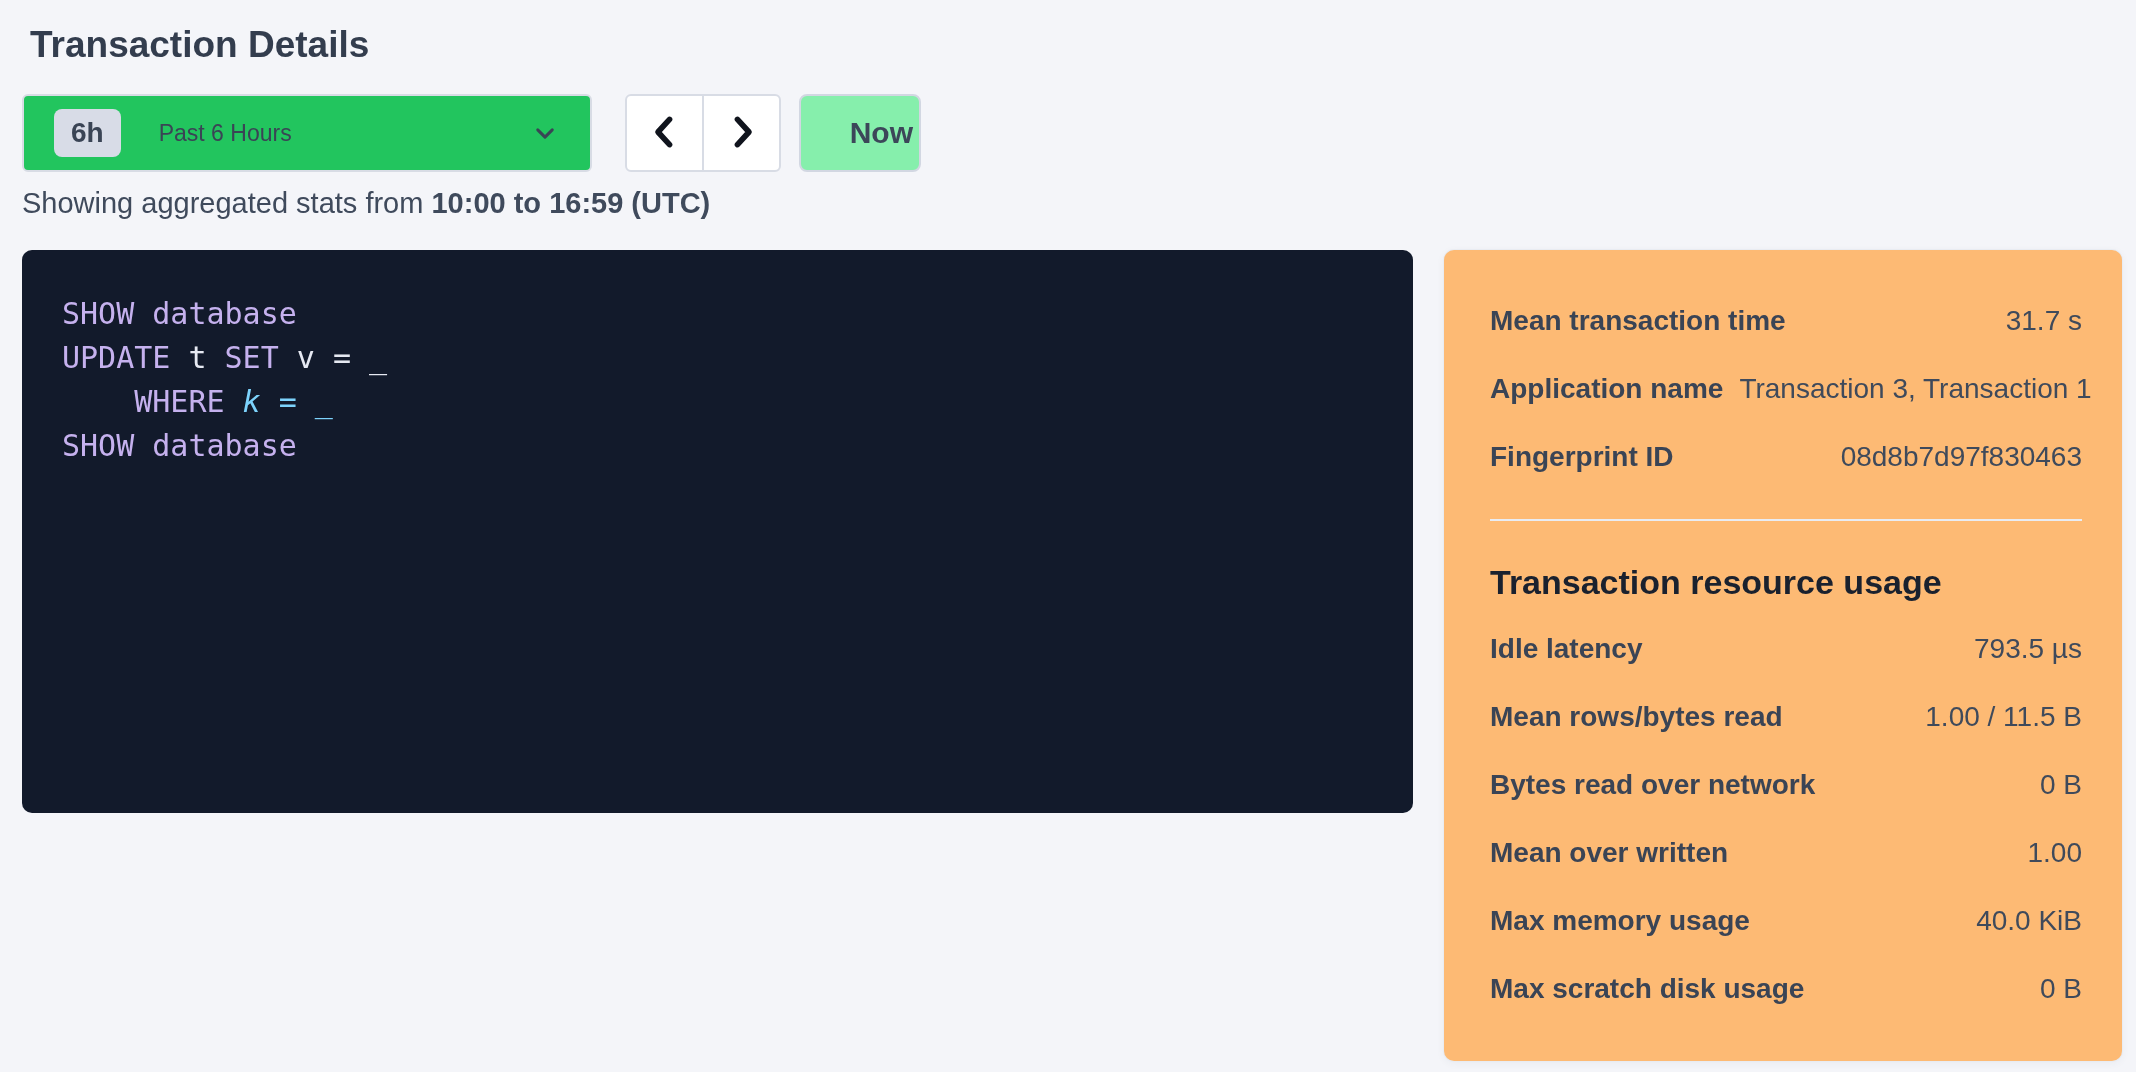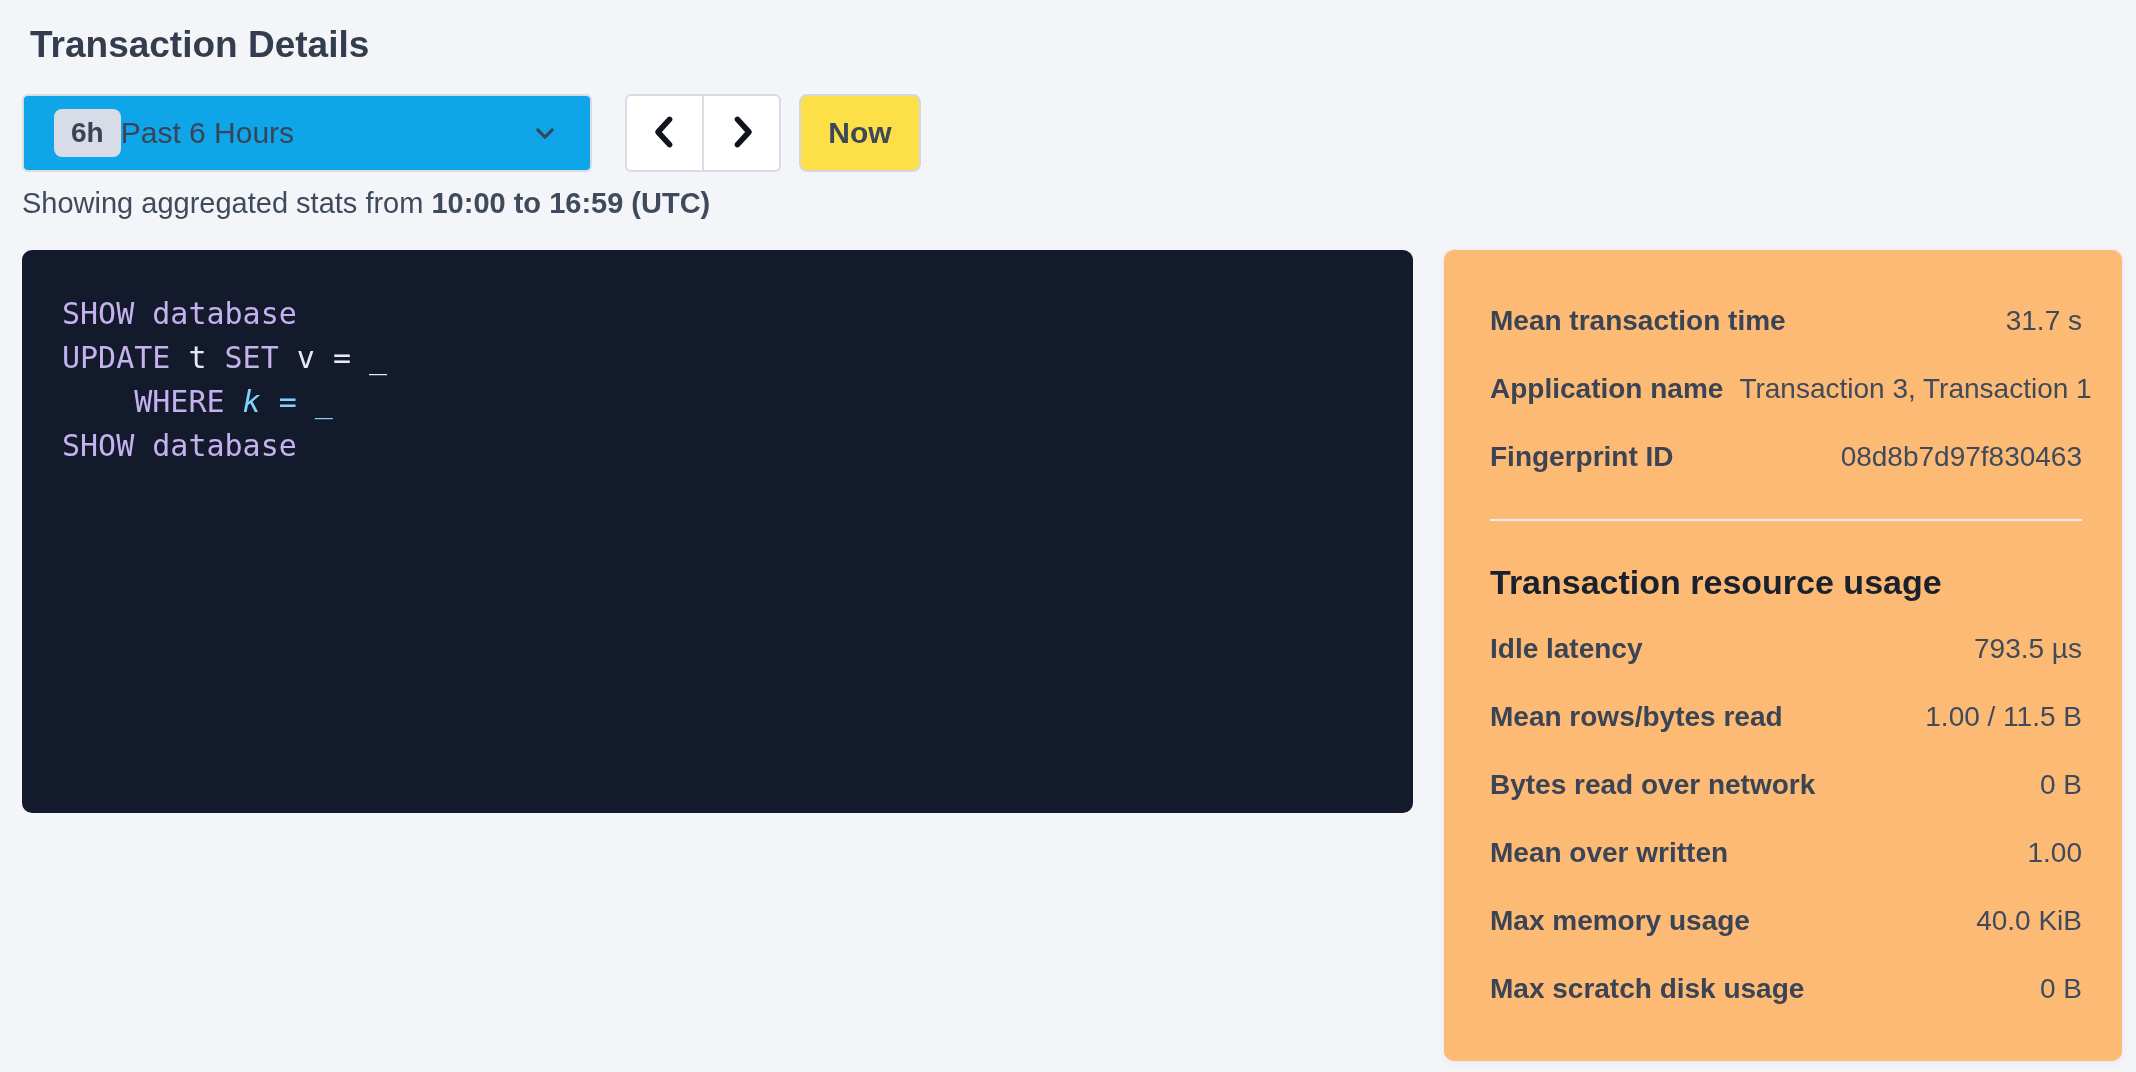--- a/index.html
+++ b/index.html
@@ -25,38 +25,39 @@
 
   
   .controls {
     display: flex;
     align-items: stretch;
     margin-top: 26px;
     height: 78px;
   }
   .range-picker {
     width: 570px;
-    background: #0ea5e9;
+    background: #22c55e;
     border: 2px solid #d8dce5;
     border-radius: 6px;
     display: flex;
     align-items: center;
     padding: 0 30px 0 30px;
     cursor: pointer;
   }
   .range-badge {
     background: #d8dce7;
     border-radius: 8px;
     padding: 8px 17px;
     font-size: 28px;
     font-weight: 700;
     color: #3a4455;
   }
   .range-label {
-    font-size: 30px;
+    margin-left: 38px;
+    font-size: 23px;
     color: #3a4455;
     flex: 1;
   }
   .picker-chevron { flex: none; display: flex; align-items: center; }
 
   .arrow-group {
     margin-left: 33px;
     width: 156px;
     display: flex;
     background: #ffffff;
@@ -72,28 +73,29 @@
     background: transparent;
     border: none;
     padding: 0;
     cursor: pointer;
   }
   .arrow-btn:first-child { border-right: 2px solid #d8dce5; }
 
   .now-btn {
     margin-left: 18px;
     width: 122px;
-    background: #fde047;
+    background: #86efac;
     border: 2px solid #d2d7e2;
     border-radius: 8px;
     font-family: inherit;
     font-size: 30px;
     font-weight: 700;
     color: #3c4759;
     cursor: pointer;
+    text-align: right;
   }
 
   
   .caption {
     margin: 12px 0 0 0;
     font-size: 29px;
     line-height: 38px;
     color: #3f4a5c;
     font-weight: 400;
   }

